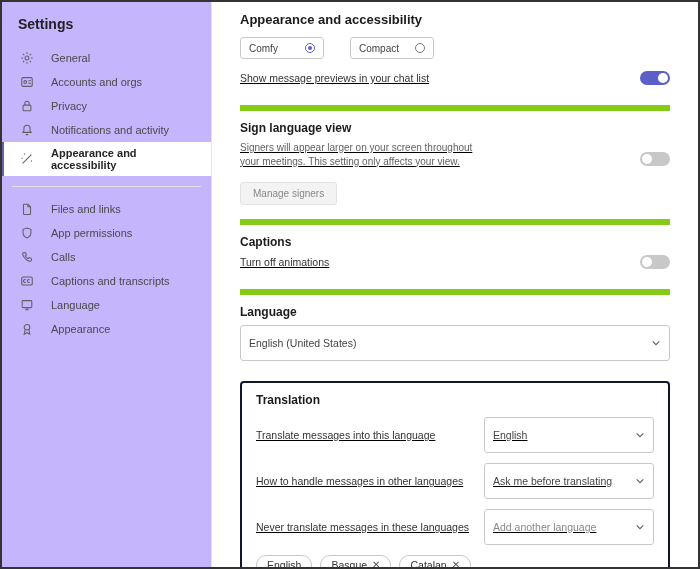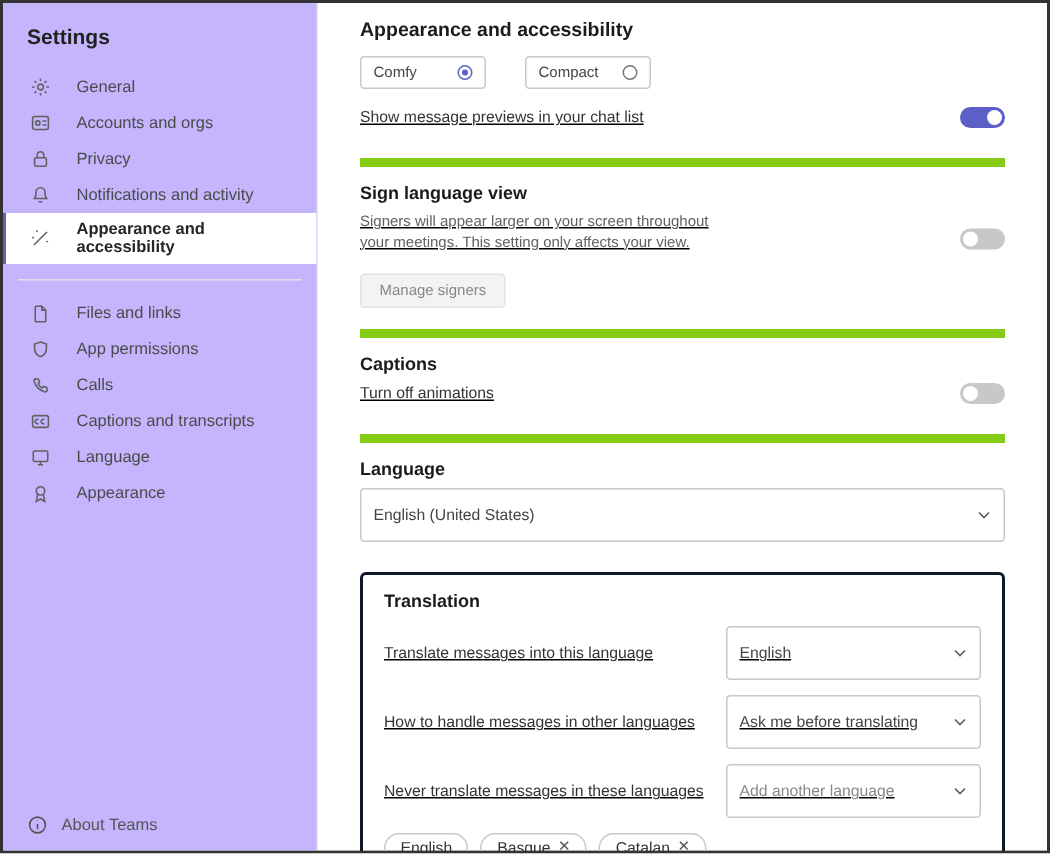--- a/index.html
+++ b/index.html
@@ -149,27 +149,20 @@
               <span>Language</span>
             </div>
             <div class="nav-item">
               <span class="ico"><svg viewBox="0 0 16 16" width="14" height="14" fill="none" stroke="currentColor" stroke-width="1.2">
                   <circle cx="8" cy="6" r="3.2"></circle>
                   <path d="M5.8 8.6L4.8 14l3.2-1.8L11.2 14l-1-5.4"></path>
                 </svg></span>
               <span>Appearance</span>
             </div>
           </div>
-      </div>
-      <div class="sidebar-footer">
-        <span class="ico"><svg viewBox="0 0 16 16" width="14" height="14" fill="none" stroke="currentColor" stroke-width="1.2">
-              <circle cx="8" cy="8" r="6"></circle>
-              <path d="M8 7.2v4M8 4.8v.1"></path>
-            </svg></span>
-        <span>About Teams</span>
       </div>
     </aside>
 
     <main class="main">
       <div class="main-title">Appearance and accessibility</div>
       <div class="scroll">
 
         <div class="section">
           <div class="density-row">
             <div class="dens-box">

